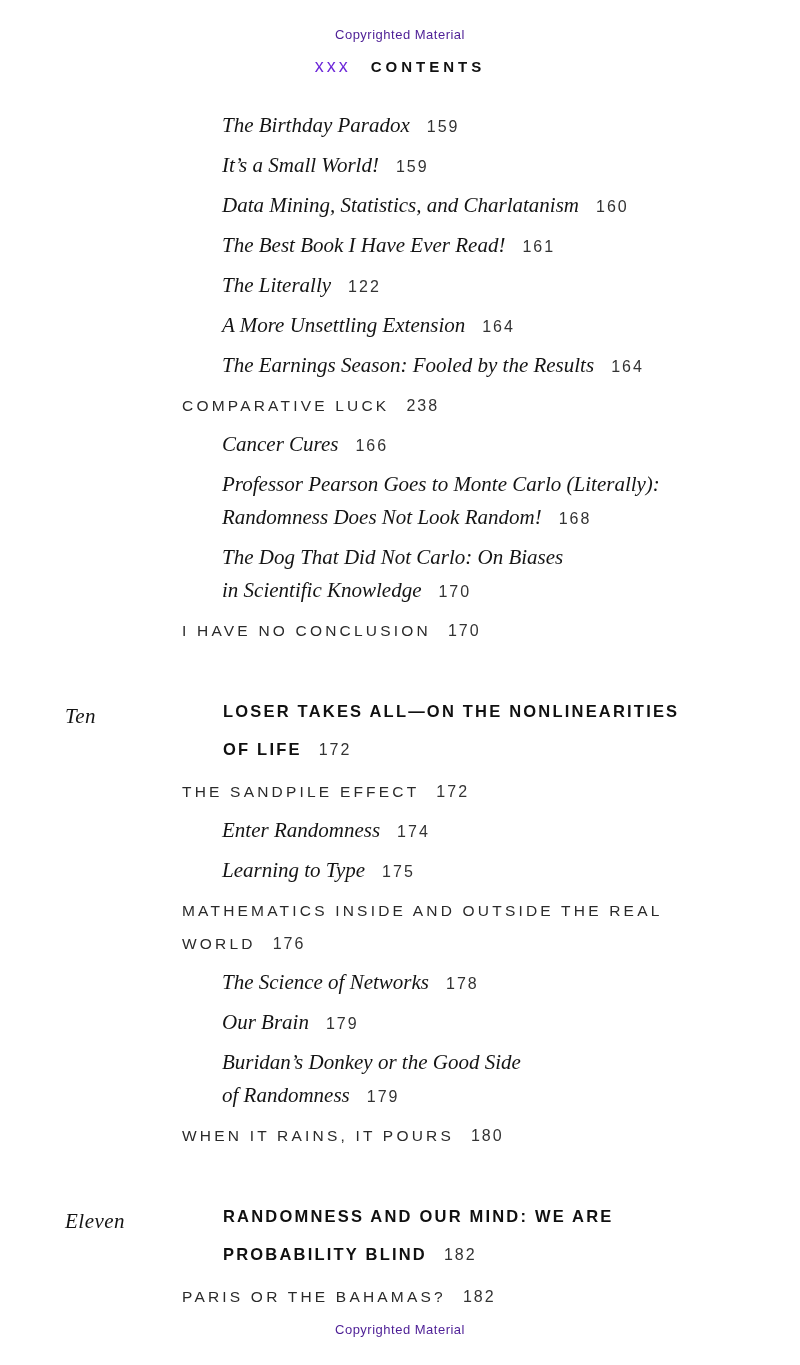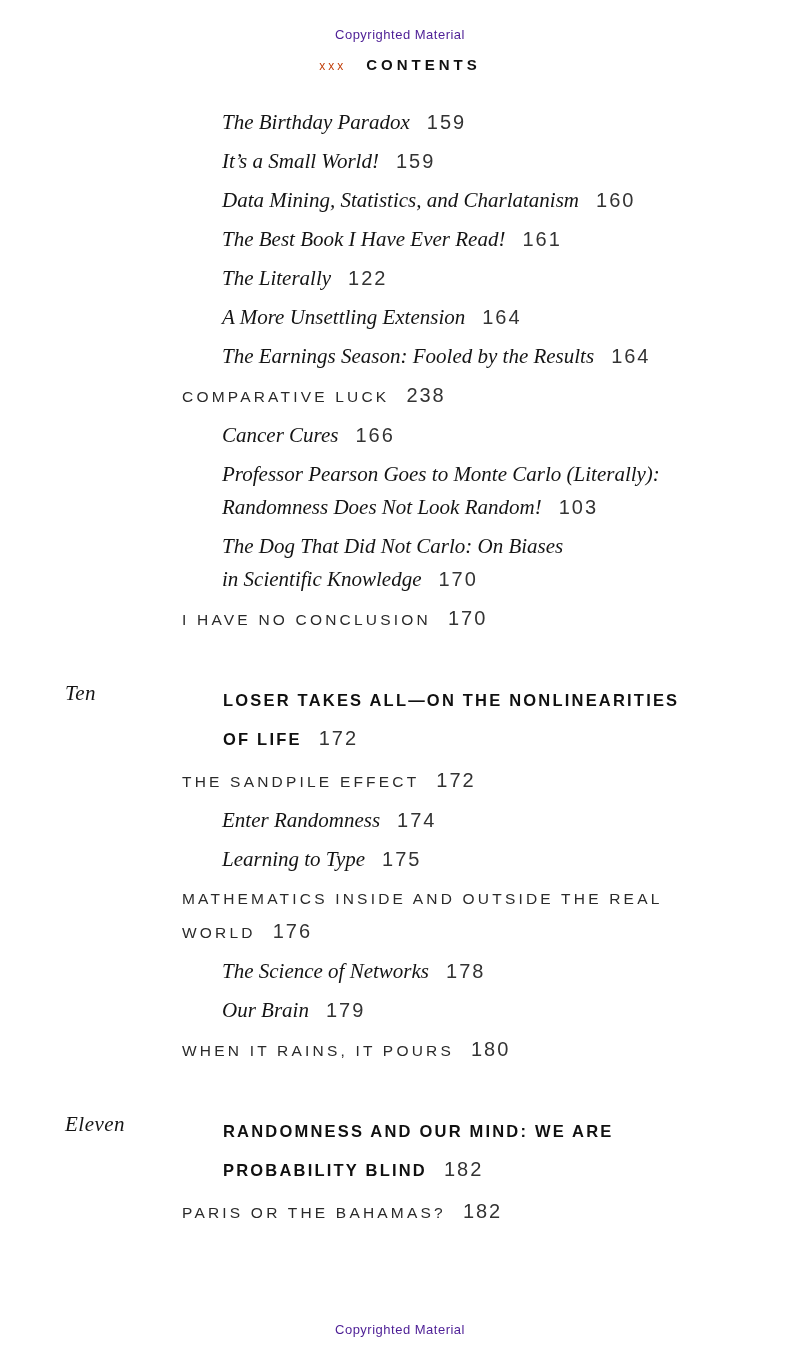--- a/index.html
+++ b/index.html
@@ -31,24 +31,24 @@
     right: 0;
     top: 1322px;
   }
   .page-header {
     text-align: center;
     margin-top: 14px;
     font-family: "Liberation Sans", sans-serif;
     color: #111111;
   }
   .folio {
-    font-size: 12px;
+    font-size: 18px;
     letter-spacing: 3px;
     margin-right: 20px;
-    color: #c2410c;
+    color: #6d28d9;
   }
   .header-title {
     font-size: 15px;
     font-weight: bold;
     letter-spacing: 4px;
   }
   .contents {
     margin-left: 182px;
     margin-right: 40px;
     margin-top: 32px;
@@ -82,33 +82,33 @@
     letter-spacing: 2.2px;
     color: #101010;
   }
   .entry.chapter .line {
     line-height: 38px;
     margin-left: 41px;
   }
   .chapter-label {
     position: absolute;
     left: -117px;
-    top: 0;
+    top: 12px;
     font-family: "Liberation Serif", serif;
     font-style: italic;
     font-weight: normal;
     font-size: 21px;
     letter-spacing: 0.5px;
     color: #141414;
   }
   .pageno {
     font-family: "Liberation Sans", sans-serif;
     font-style: normal;
     font-weight: normal;
-    font-size: 20px;
+    font-size: 16px;
     letter-spacing: 2px;
     color: #333333;
     margin-left: 17px;
   }
 </style>
 </head>
 <body>
 
 <div class="copyright top">Copyrighted Material</div>
 
@@ -139,21 +139,21 @@
       <div class="line"><span>The Earnings Season: Fooled by the Results</span><span class="pageno">164</span></div>
     </div>
     <div class="entry section">
       <div class="line"><span>COMPARATIVE LUCK</span><span class="pageno">238</span></div>
     </div>
     <div class="entry sub">
       <div class="line"><span>Cancer Cures</span><span class="pageno">166</span></div>
     </div>
     <div class="entry sub">
       <div class="line"><span>Professor Pearson Goes to Monte Carlo (Literally):</span></div>
-      <div class="line"><span>Randomness Does Not Look Random!</span><span class="pageno">103</span></div>
+      <div class="line"><span>Randomness Does Not Look Random!</span><span class="pageno">168</span></div>
     </div>
     <div class="entry sub">
       <div class="line"><span>The Dog That Did Not Carlo: On Biases</span></div>
       <div class="line"><span>in Scientific Knowledge</span><span class="pageno">170</span></div>
     </div>
     <div class="entry section">
       <div class="line"><span>I HAVE NO CONCLUSION</span><span class="pageno">170</span></div>
     </div>
     <div class="entry chapter">
       <span class="chapter-label">Ten</span>
@@ -172,20 +172,24 @@
     <div class="entry section">
       <div class="line"><span>MATHEMATICS INSIDE AND OUTSIDE THE REAL</span></div>
       <div class="line"><span>WORLD</span><span class="pageno">176</span></div>
     </div>
     <div class="entry sub">
       <div class="line"><span>The Science of Networks</span><span class="pageno">178</span></div>
     </div>
     <div class="entry sub">
       <div class="line"><span>Our Brain</span><span class="pageno">179</span></div>
     </div>
+    <div class="entry sub">
+      <div class="line"><span>Buridan’s Donkey or the Good Side</span></div>
+      <div class="line"><span>of Randomness</span><span class="pageno">179</span></div>
+    </div>
     <div class="entry section">
       <div class="line"><span>WHEN IT RAINS, IT POURS</span><span class="pageno">180</span></div>
     </div>
     <div class="entry chapter">
       <span class="chapter-label">Eleven</span>
       <div class="line"><span>RANDOMNESS AND OUR MIND: WE ARE</span></div>
       <div class="line"><span>PROBABILITY BLIND</span><span class="pageno">182</span></div>
     </div>
     <div class="entry section">
       <div class="line"><span>PARIS OR THE BAHAMAS?</span><span class="pageno">182</span></div>

